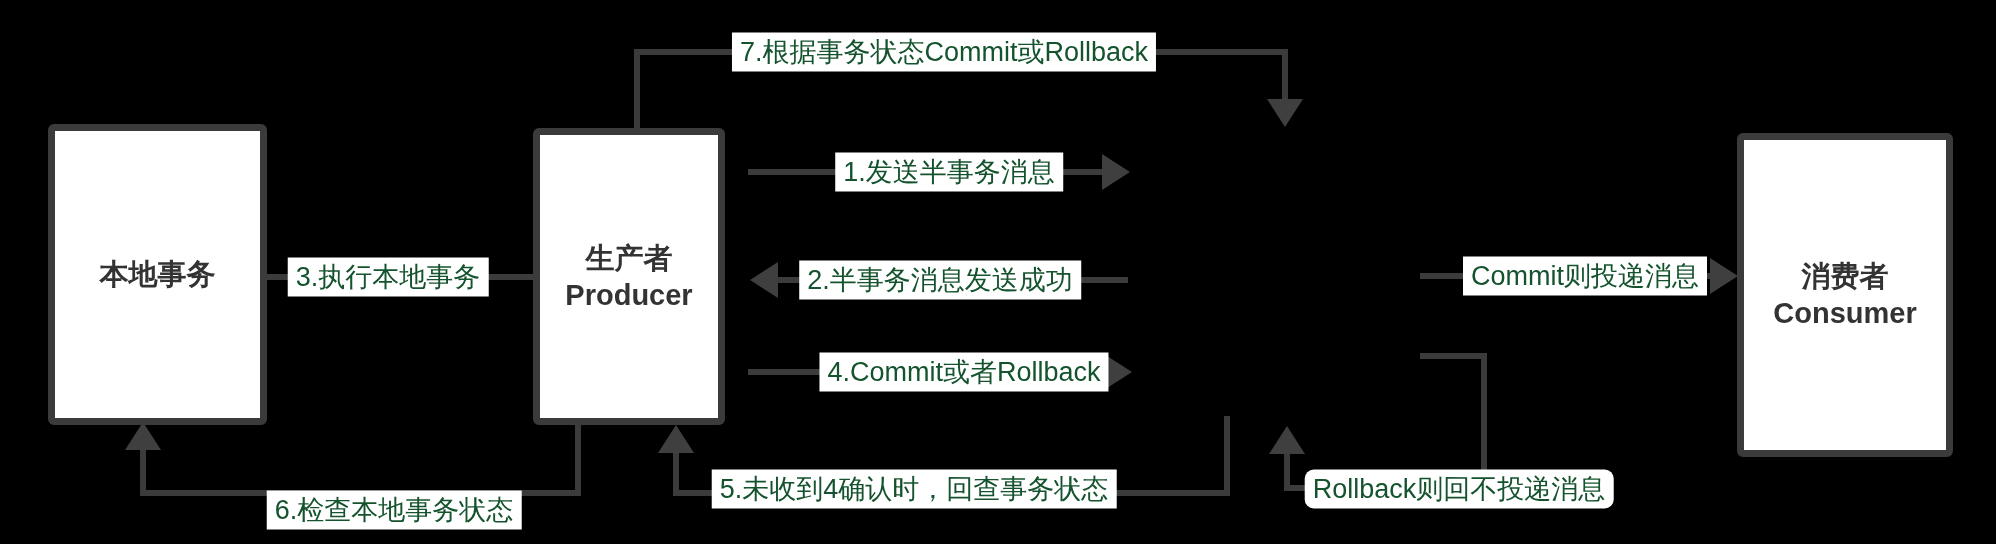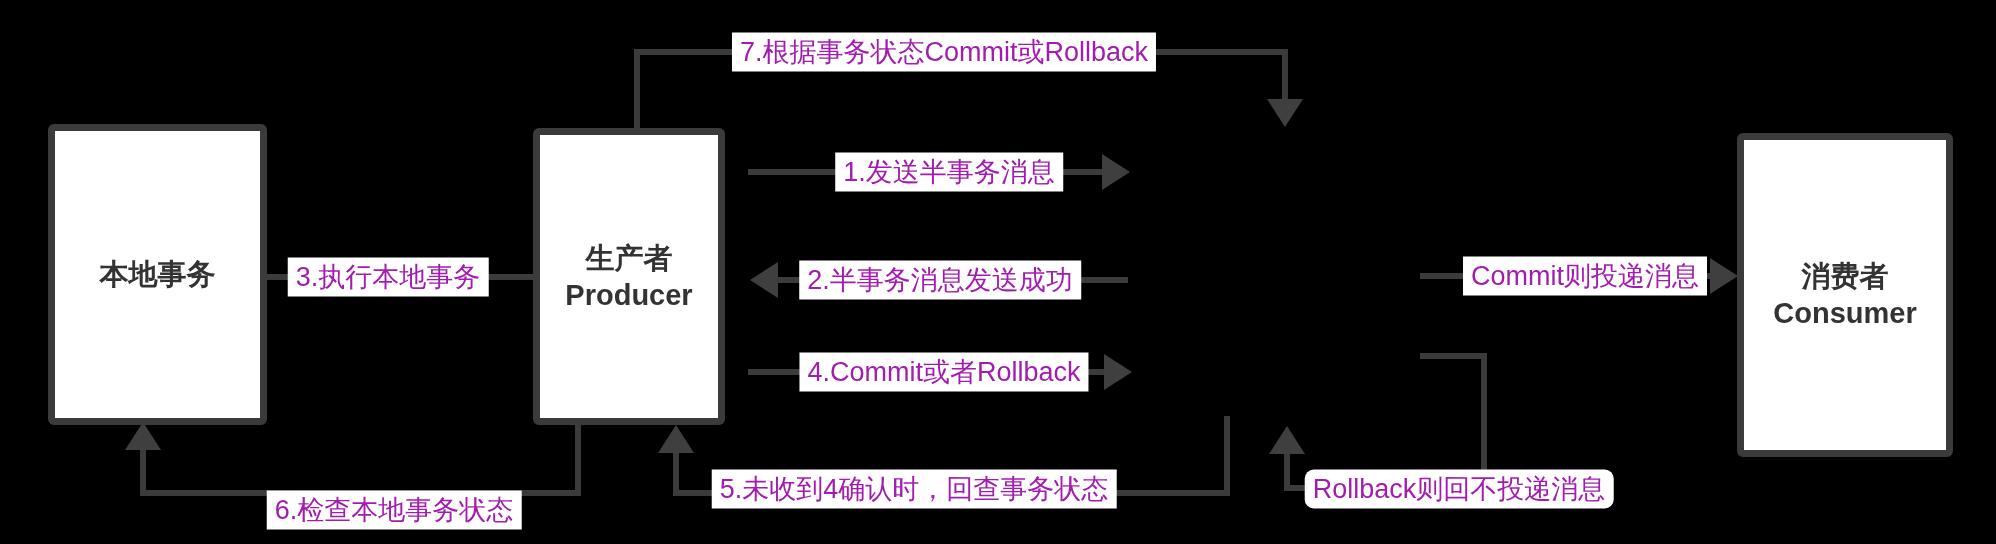--- a/index.html
+++ b/index.html
@@ -24,29 +24,29 @@
     color:#333333;font-weight:bold;font-size:29px;line-height:37px;
     text-align:center;
   }
   .node-local{left:48px;top:124px;width:219px;height:301px;}
   .node-producer{left:533px;top:128px;width:192px;height:297px;}
   .node-consumer{left:1737px;top:133px;width:216px;height:324px;}
   .edge-label{
     position:absolute;z-index:3;
     transform:translate(-50%,-50%);
     background:#ffffff;
-    color:#a21caf;
+    color:#14532d;
     font-size:27px;line-height:33px;
     padding:3px 8px;
     white-space:nowrap;
   }
   .lbl-step7{left:944px;top:52px;}
   .lbl-step1{left:949px;top:172px;}
   .lbl-step2{left:940px;top:280px;}
-  .lbl-step4{left:944px;top:372px;}
+  .lbl-step4{left:964px;top:372px;}
   .lbl-step3{left:388px;top:277px;}
   .lbl-step6{left:366px;top:510px;margin-left:28px;}
   .lbl-step5{left:914px;top:489px;text-align:right;}
   .lbl-commit{left:1585px;top:276px;}
   .lbl-rollback{left:1459px;top:489px;border-radius:9px;}
 </style>
 </head>
 <body>
 
 <div class="canvas">

